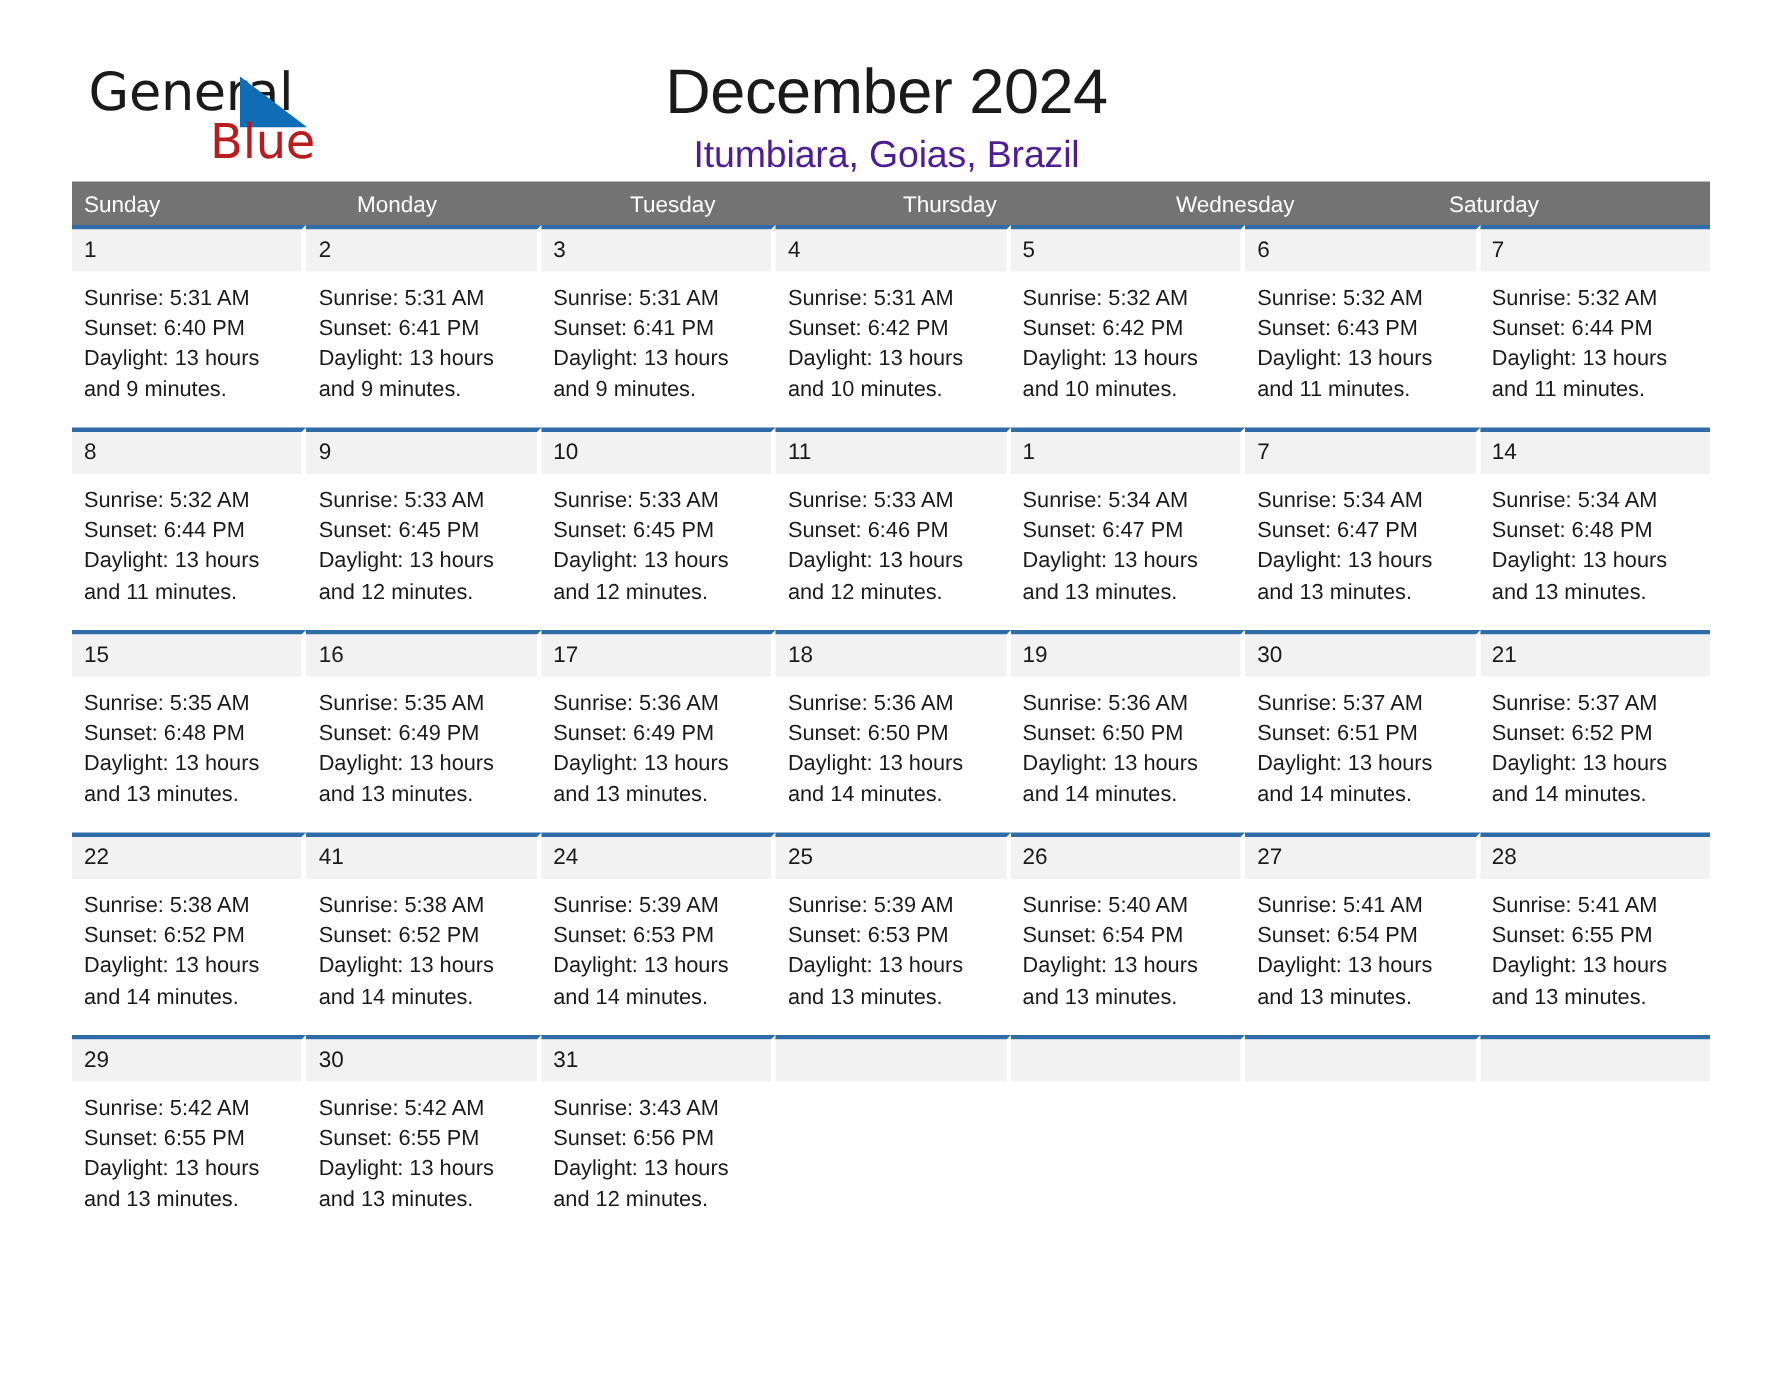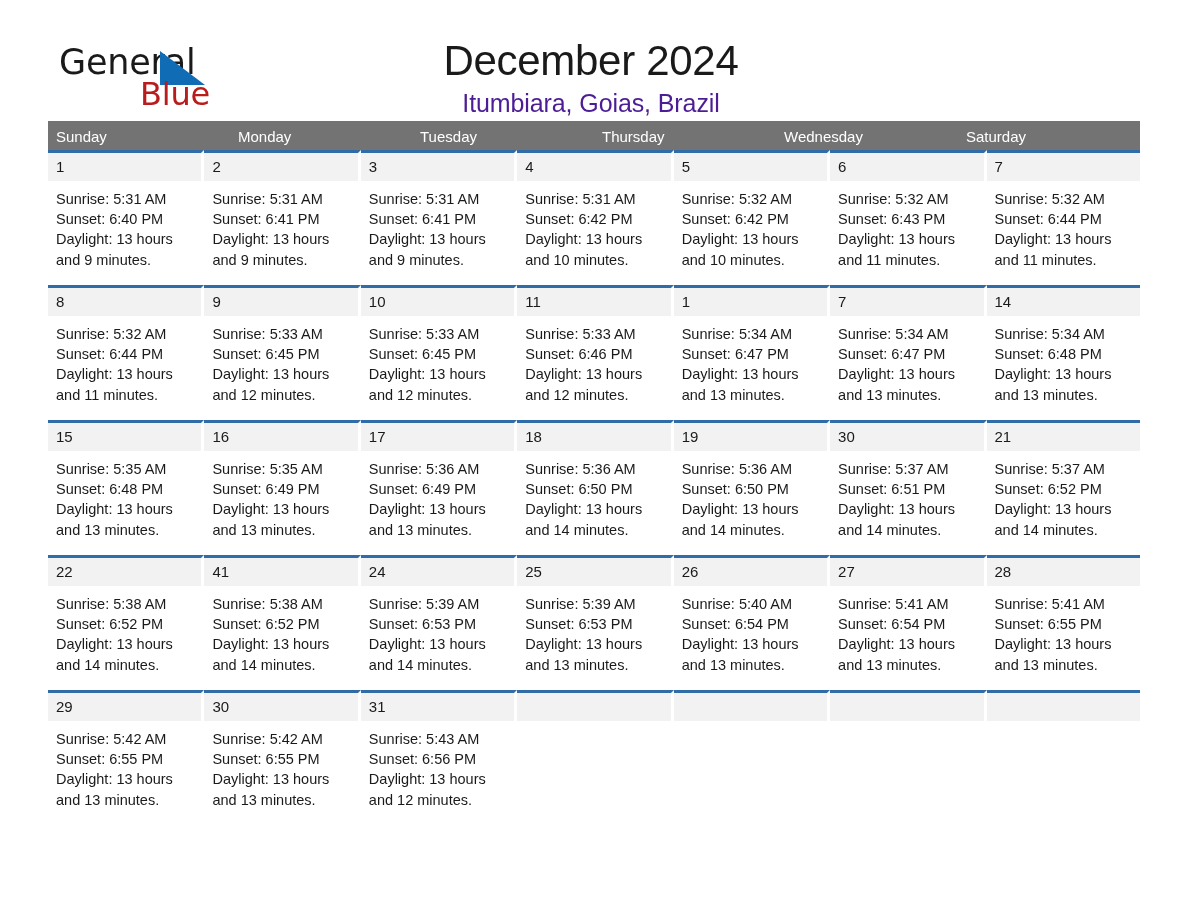--- a/index.html
+++ b/index.html
@@ -433,21 +433,21 @@
             <div class="day-number-band"><span class="day-number">30</span></div>
             <div class="day-body">
               <div class="day-line">Sunrise: 5:42 AM</div>
               <div class="day-line">Sunset: 6:55 PM</div>
               <div class="day-line daylight-line">Daylight: 13 hours and 13 minutes.</div>
             </div>
           </div>
           <div class="day-cell filled">
             <div class="day-number-band"><span class="day-number">31</span></div>
             <div class="day-body">
-              <div class="day-line">Sunrise: 5:43 AM</div>
+              <div class="day-line">Sunrise: 3:43 AM</div>
               <div class="day-line">Sunset: 6:56 PM</div>
               <div class="day-line daylight-line">Daylight: 13 hours and 12 minutes.</div>
             </div>
           </div>
           <div class="day-cell empty">
             <div class="day-number-band"><span class="day-number"></span></div>
           </div>
           <div class="day-cell empty">
             <div class="day-number-band"><span class="day-number"></span></div>
           </div>

